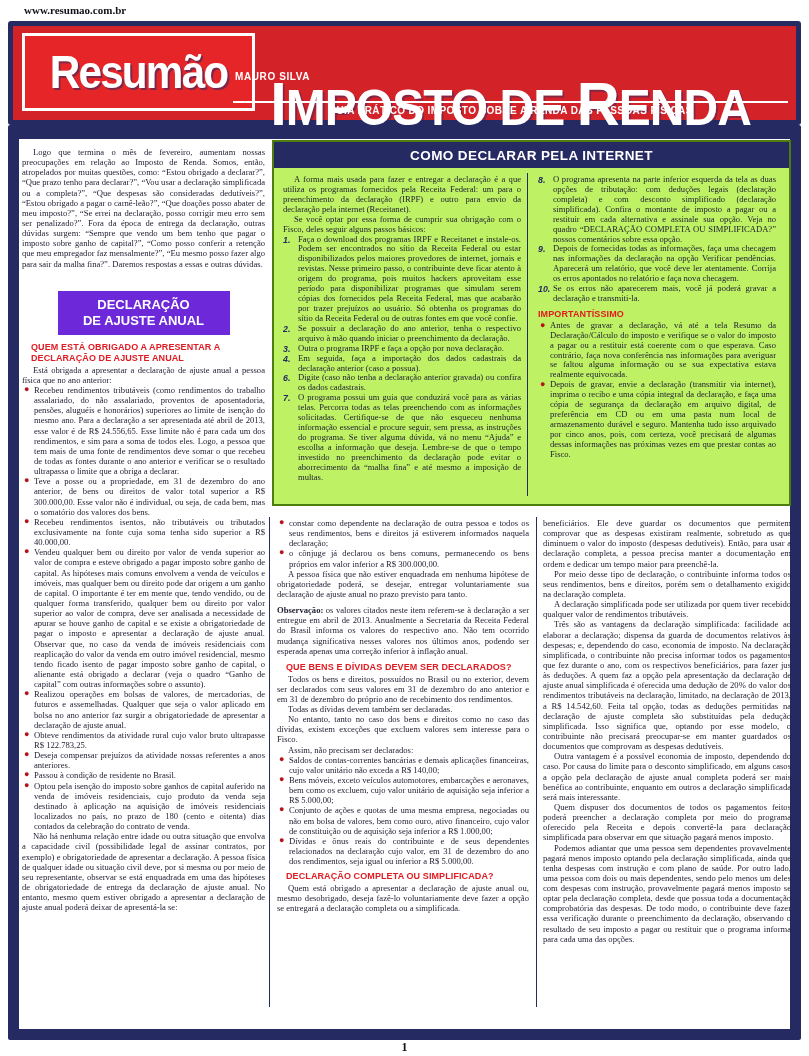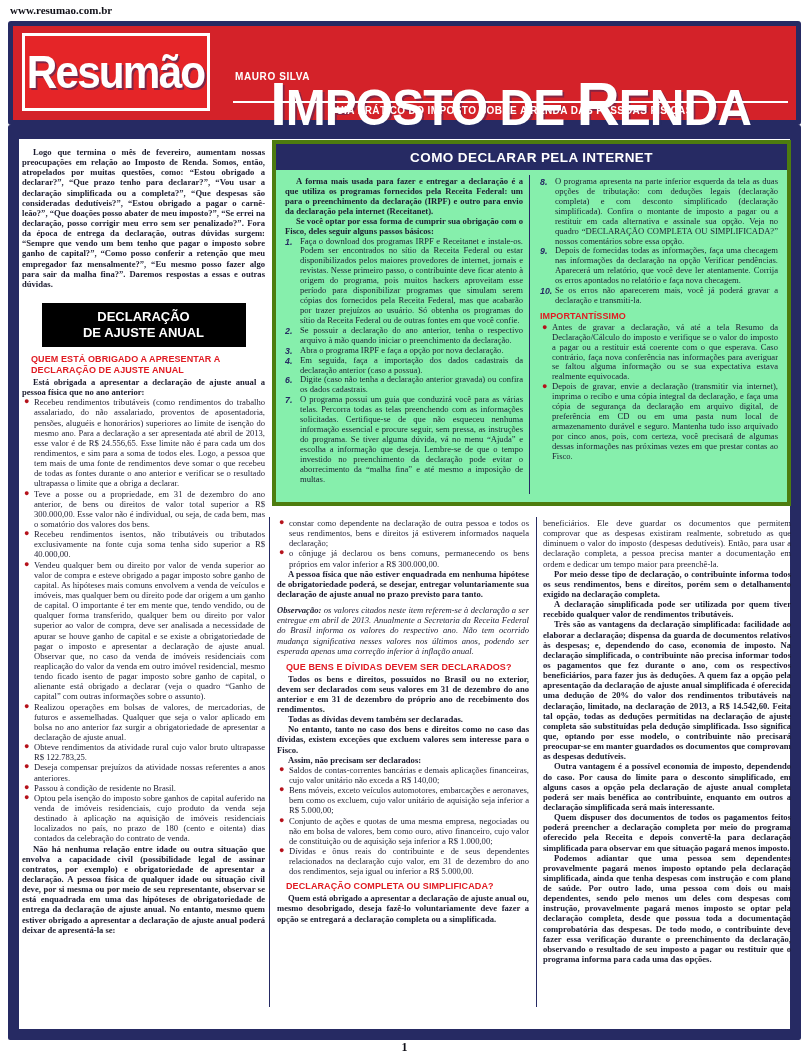--- a/index.html
+++ b/index.html
@@ -3,30 +3,30 @@
 <meta charset="utf-8">
 <style>
   * { margin:0; padding:0; box-sizing:border-box; }
   html,body { background:#ffffff; }
   #page {
     position:relative; width:809px; height:1056px; background:#fff;
     font-family:"Liberation Serif", serif; color:#1c1c30; overflow:hidden;
   }
   
   .url-line {
-    position:absolute; top:4px; left:10px;
+    position:absolute; top:4px; left:24px;
     font:bold 11px "Liberation Serif", serif; color:#101018;text-align:center;
   }
   .header-frame {
     position:absolute; left:8px; top:21px; width:793px; height:104px;
     background:#262a63; border-radius:3px;
   }
   .header-red { position:absolute; left:5px; top:5px; right:5px; bottom:5px; background:#d42229; }
   .logo-box {
-    position:absolute; left:9px; top:7px; width:188px; bottom:9px;
+    position:absolute; left:9px; top:7px; width:233px; bottom:9px;
     background:#e52528; border:3px solid #ffffff;
     display:flex; align-items:center; justify-content:center;
   }
   .logo-text {
     font:bold 46px "Liberation Sans", sans-serif; color:#ffffff;
     letter-spacing:-2px; transform:scaleX(0.92); white-space:nowrap;
     text-shadow:2px 2px 0 rgba(38,42,99,.55);
   }
   .header-right { position:absolute; left:216px; top:0; right:4px; bottom:0;margin-top:41px; }
   .author {
@@ -56,52 +56,52 @@
   .textcol { position:absolute; overflow:hidden; font-size:8.6px; line-height:1.18; text-align:justify; }
   #col1 { left:22px;  top:147px; width:243px; height:862px; }
   #col2 { left:277px; top:518px; width:252px; height:492px; }
   #col3 { left:543px; top:518px; width:248px; height:492px; }
   .vrule { position:absolute; width:1px; background:#262a63; }
   #rule12 { left:269px; top:517px; height:490px; }
   #rule23 { left:536px; top:517px; height:490px; }
   
   .net-box {
     position:absolute; left:272px; top:140px; width:519px; height:366px;
-    background:#86efac; border:4px solid #4d7c0f;
+    background:#bef264; border:2px solid #4d7c0f;
   }
   .net-title {
     position:absolute; left:0; right:0; top:0; height:26px; background:#262a63;
     color:#fff; font:bold 13.5px "Liberation Sans", sans-serif;
     display:flex; align-items:center; justify-content:center; letter-spacing:.4px;
   }
   .net-col { position:absolute; top:33px; bottom:7px; width:238px; overflow:hidden; font-size:8.6px; line-height:1.155; text-align:justify; }
   #netL { left:9px; }
   #netR { left:264px; }
   .net-rule { position:absolute; left:253px; top:31px; bottom:8px; width:1px; background:#262a63; }
   
   .para { margin:0; }
-  .para.ind { text-indent:11px;font-weight:bold; }
+  .para.ind { text-indent:11px; }
   .bullet { position:relative; padding-left:12px; }
   .bullet .dot { position:absolute; left:2px; top:-1px; color:#b5121b; font-size:9px; }
   .numit { position:relative; padding-left:15px; }
   .numit .n {
     position:absolute; left:0; top:0;
     font:bold italic 8.8px "Liberation Sans", sans-serif; color:#262a63;
   }
   .h-red {
     font:bold 9px "Liberation Sans", sans-serif; color:#e01b22;
     text-align:left; line-height:1.2; margin:5px 0 1px 0; letter-spacing:.1px;
   }
   .h-red.ind { padding-left:9px; }
   .redbox {
-    background:#000000; color:#fff; text-align:center;
+    background:#6d28d9; color:#fff; text-align:center;
     font:bold 13px "Liberation Sans", sans-serif; line-height:1.25;
-    width:204px; margin:14px auto 7px auto; padding:6px 4px;
-  }
-  .obs { font-style:italic; margin:6px 0; }
+    width:172px; margin:22px auto 7px auto; padding:6px 4px;
+  }
+  .obs { margin:6px 0; }
   .obs .lead { font-weight:bold; }
 </style>
 </head>
 <body>
 
 <div id="page">
 
   <div class="url-line">www.resumao.com.br</div>
 
   <div class="header-frame">
@@ -141,21 +141,21 @@
       <div class="para ind">Não há nenhuma relação entre idade ou outra situação que envolva a capacidade civil (possibilidade legal de assinar contratos, por exemplo) e obrigatoriedade de apresentar a declaração. A pessoa física de qualquer idade ou situação civil deve, por si mesma ou por meio de seu representante, observar se está enquadrada em uma das hipóteses de obrigatoriedade de entrega da declaração de ajuste anual. No entanto, mesmo quem estiver obrigado a apresentar a declaração de ajuste anual poderá deixar de apresentá-la se:</div>
     </div>
 
   <div class="net-box">
     <div class="net-title">COMO DECLARAR PELA INTERNET</div>
     <div id="netL" class="net-col">
         <div class="para ind">A forma mais usada para fazer e entregar a declaração é a que utiliza os programas fornecidos pela Receita Federal: um para o preenchimento da declaração (IRPF) e outro para envio da declaração pela internet (Receitanet).</div>
         <div class="para ind">Se você optar por essa forma de cumprir sua obrigação com o Fisco, deles seguir alguns passos básicos:</div>
         <div class="numit"><span class="n">1.</span><span>Faça o download dos programas IRPF e Receitanet e instale-os. Podem ser encontrados no sítio da Receita Federal ou estar disponibilizados pelos maiores provedores de internet, jornais e revistas. Nesse primeiro passo, o contribuinte deve ficar atento à origem do programa, pois muitos hackers aproveitam esse período para disponibilizar programas que simulam serem cópias dos fornecidos pela Receita Federal, mas que acabarão por trazer prejuízos ao usuário. Só obtenha os programas do sítio da Receita Federal ou de outras fontes em que você confie.</span></div>
         <div class="numit"><span class="n">2.</span><span>Se possuir a declaração do ano anterior, tenha o respectivo arquivo à mão quando iniciar o preenchimento da declaração.</span></div>
-        <div class="numit"><span class="n">3.</span><span>Abra o programa IRPF e faça a opção por nova declaração.</span></div>
+        <div class="numit"><span class="n">3.</span><span>Outra o programa IRPF e faça a opção por nova declaração.</span></div>
         <div class="numit"><span class="n">4.</span><span>Em seguida, faça a importação dos dados cadastrais da declaração anterior (caso a possua).</span></div>
         <div class="numit"><span class="n">6.</span><span>Digite (caso não tenha a declaração anterior gravada) ou confira os dados cadastrais.</span></div>
         <div class="numit"><span class="n">7.</span><span>O programa possui um guia que conduzirá você para as várias telas. Percorra todas as telas preenchendo com as informações solicitadas. Certifique-se de que não esqueceu nenhuma informação essencial e procure seguir, sem pressa, as instruções do programa. Se tiver alguma dúvida, vá no menu “Ajuda” e escolha a informação que deseja. Lembre-se de que o tempo investido no preenchimento da declaração pode evitar o aborrecimento da “malha fina” e até mesmo a imposição de multas.</span></div>
       </div>
     <div id="netR" class="net-col">
         <div class="numit"><span class="n">8.</span><span>O programa apresenta na parte inferior esquerda da tela as duas opções de tributação: com deduções legais (declaração completa) e com desconto simplificado (declaração simplificada). Confira o montante de imposto a pagar ou a restituir em cada alternativa e assinale sua opção. Veja no quadro “DECLARAÇÃO COMPLETA OU SIMPLIFICADA?” nossos comentários sobre essa opção.</span></div>
         <div class="numit"><span class="n">9.</span><span>Depois de fornecidas todas as informações, faça uma checagem nas informações da declaração na opção Verificar pendências. Aparecerá um relatório, que você deve ler atentamente. Corrija os erros apontados no relatório e faça nova checagem.</span></div>
         <div class="numit"><span class="n">10.</span><span>Se os erros não aparecerem mais, você já poderá gravar a declaração e transmiti-la.</span></div>
         <div class="h-red">IMPORTANTÍSSIMO</div>
         <div class="bullet"><span class="dot">●</span><span>Antes de gravar a declaração, vá até a tela Resumo da Declaração/Cálculo do imposto e verifique se o valor do imposto a pagar ou a restituir está coerente com o que esperava. Caso contrário, faça nova conferência nas informações para averiguar se faltou alguma informação ou se sua expectativa estava realmente equivocada.</span></div>

